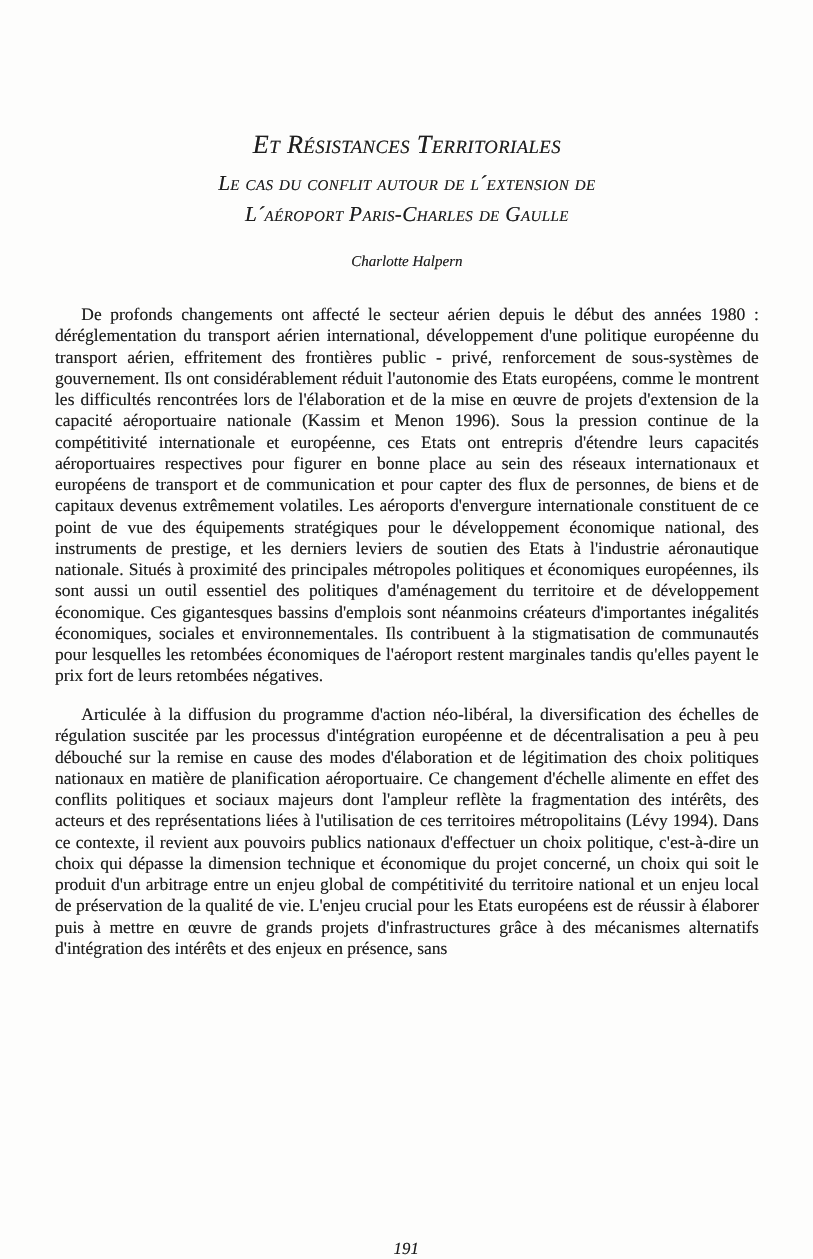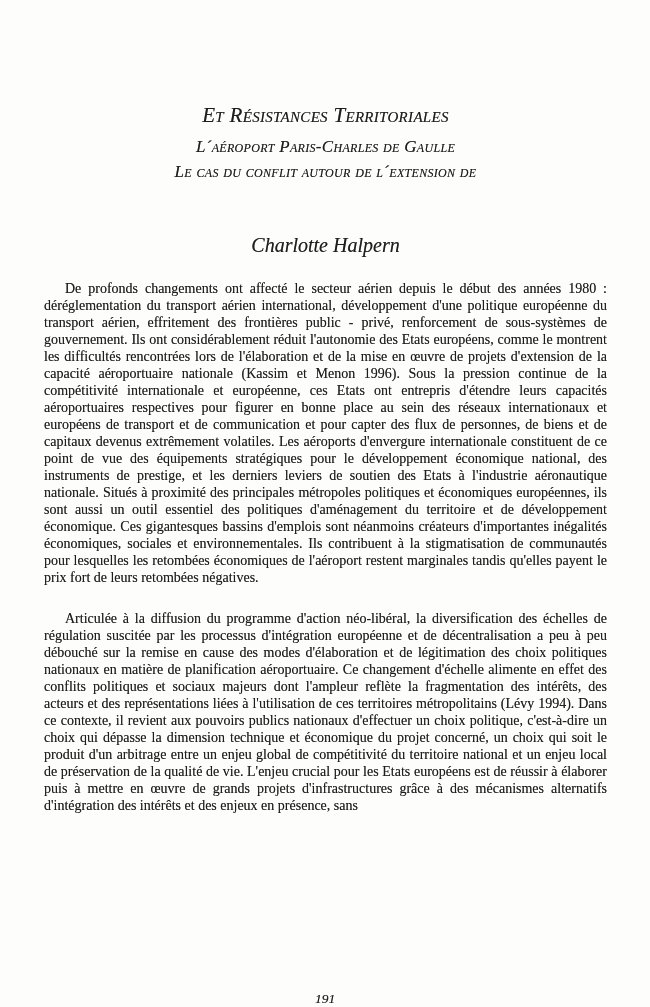--- a/index.html
+++ b/index.html
@@ -41,38 +41,38 @@
     font-style: italic;
     font-variant: small-caps;
   }
   .subtitle-line {
     font-size: 17px;
     line-height: 25px;
     letter-spacing: 0.3px;
     white-space: nowrap;
   }
   .author {
-    margin-top: 50px;
+    margin-top: 14px;
     text-align: center;
     font-style: italic;
-    font-size: 20px;
+    font-size: 12px;
     line-height: 22px;
   }
   .body-text {
     margin-top: 24px;
     font-size: 14px;
     line-height: 17px;
     text-align: justify;
   }
   .body-text p {
     margin: 0;
     text-indent: 21px;
   }
   .body-text p + p {
-    margin-top: 24px;
+    margin-top: 14px;
   }
   .page-number {
     position: absolute;
     top: 890px;
     left: 0;
     right: 0;
     text-align: center;
     font-style: italic;
     font-size: 13.5px;
     line-height: 17px;
@@ -81,22 +81,22 @@
 </head>
 <body>
 
 <div class="page">
 
   <div class="title-block">
     <div class="title-line">Et Résistances Territoriales</div>
   </div>
 
   <div class="subtitle-block">
+    <div class="subtitle-line">Le cas du conflit autour de l´extension de</div>
     <div class="subtitle-line">L´aéroport Paris-Charles de Gaulle</div>
-    <div class="subtitle-line">Le cas du conflit autour de l´extension de</div>
   </div>
 
   <div class="author">Charlotte Halpern</div>
 
   <div class="body-text">
     <p>De profonds changements ont affecté le secteur aérien depuis le début des années 1980 : déréglementation du transport aérien international, développement d'une politique européenne du transport aérien, effritement des frontières public - privé, renforcement de sous-systèmes de gouvernement. Ils ont considérablement réduit l'autonomie des Etats européens, comme le montrent les difficultés rencontrées lors de l'élaboration et de la mise en œuvre de projets d'extension de la capacité aéroportuaire nationale (Kassim et Menon 1996). Sous la pression continue de la compétitivité internationale et européenne, ces Etats ont entrepris d'étendre leurs capacités aéroportuaires respectives pour figurer en bonne place au sein des réseaux internationaux et européens de transport et de communication et pour capter des flux de personnes, de biens et de capitaux devenus extrêmement volatiles. Les aéroports d'envergure internationale constituent de ce point de vue des équipements stratégiques pour le développement économique national, des instruments de prestige, et les derniers leviers de soutien des Etats à l'industrie aéronautique nationale. Situés à proximité des principales métropoles politiques et économiques européennes, ils sont aussi un outil essentiel des politiques d'aménagement du territoire et de développement économique. Ces gigantesques bassins d'emplois sont néanmoins créateurs d'importantes inégalités économiques, sociales et environnementales. Ils contribuent à la stigmatisation de communautés pour lesquelles les retombées économiques de l'aéroport restent marginales tandis qu'elles payent le prix fort de leurs retombées négatives.</p>
     <p>Articulée à la diffusion du programme d'action néo-libéral, la diversification des échelles de régulation suscitée par les processus d'intégration européenne et de décentralisation a peu à peu débouché sur la remise en cause des modes d'élaboration et de légitimation des choix politiques nationaux en matière de planification aéroportuaire. Ce changement d'échelle alimente en effet des conflits politiques et sociaux majeurs dont l'ampleur reflète la fragmentation des intérêts, des acteurs et des représentations liées à l'utilisation de ces territoires métropolitains (Lévy 1994). Dans ce contexte, il revient aux pouvoirs publics nationaux d'effectuer un choix politique, c'est-à-dire un choix qui dépasse la dimension technique et économique du projet concerné, un choix qui soit le produit d'un arbitrage entre un enjeu global de compétitivité du territoire national et un enjeu local de préservation de la qualité de vie. L'enjeu crucial pour les Etats européens est de réussir à élaborer puis à mettre en œuvre de grands projets d'infrastructures grâce à des mécanismes alternatifs d'intégration des intérêts et des enjeux en présence, sans</p>
   </div>
 
   <div class="page-number">191</div>

